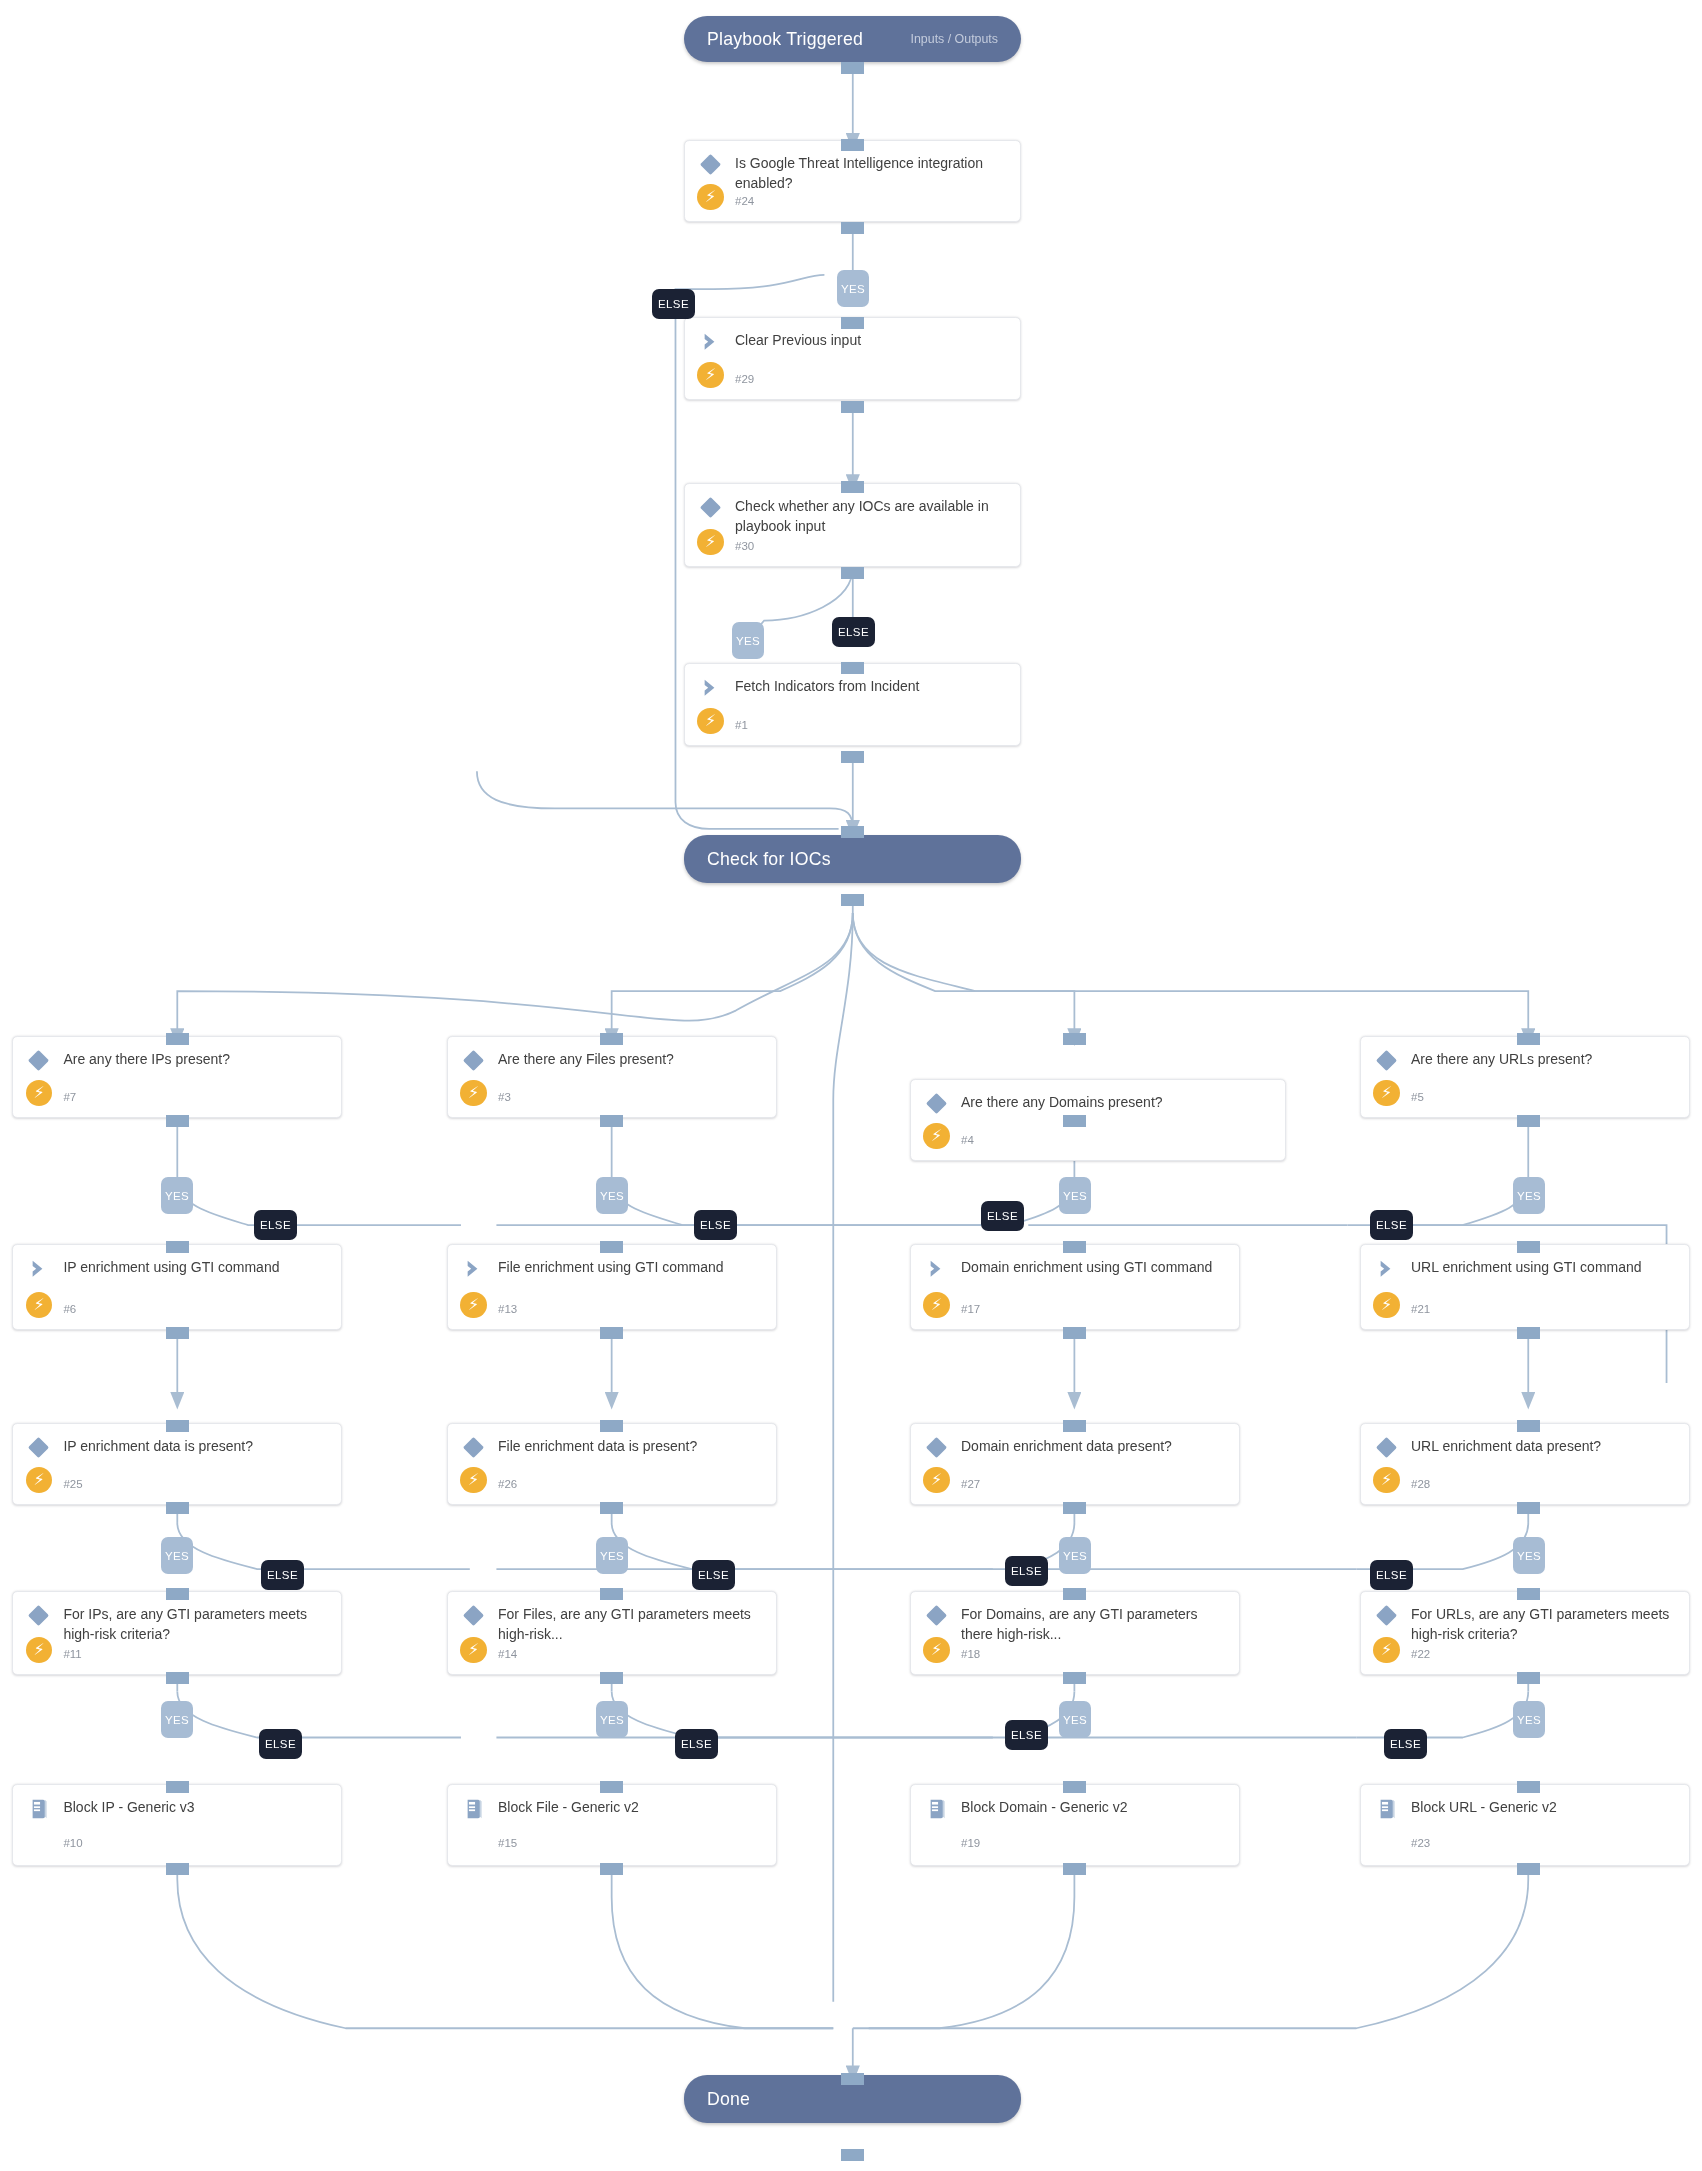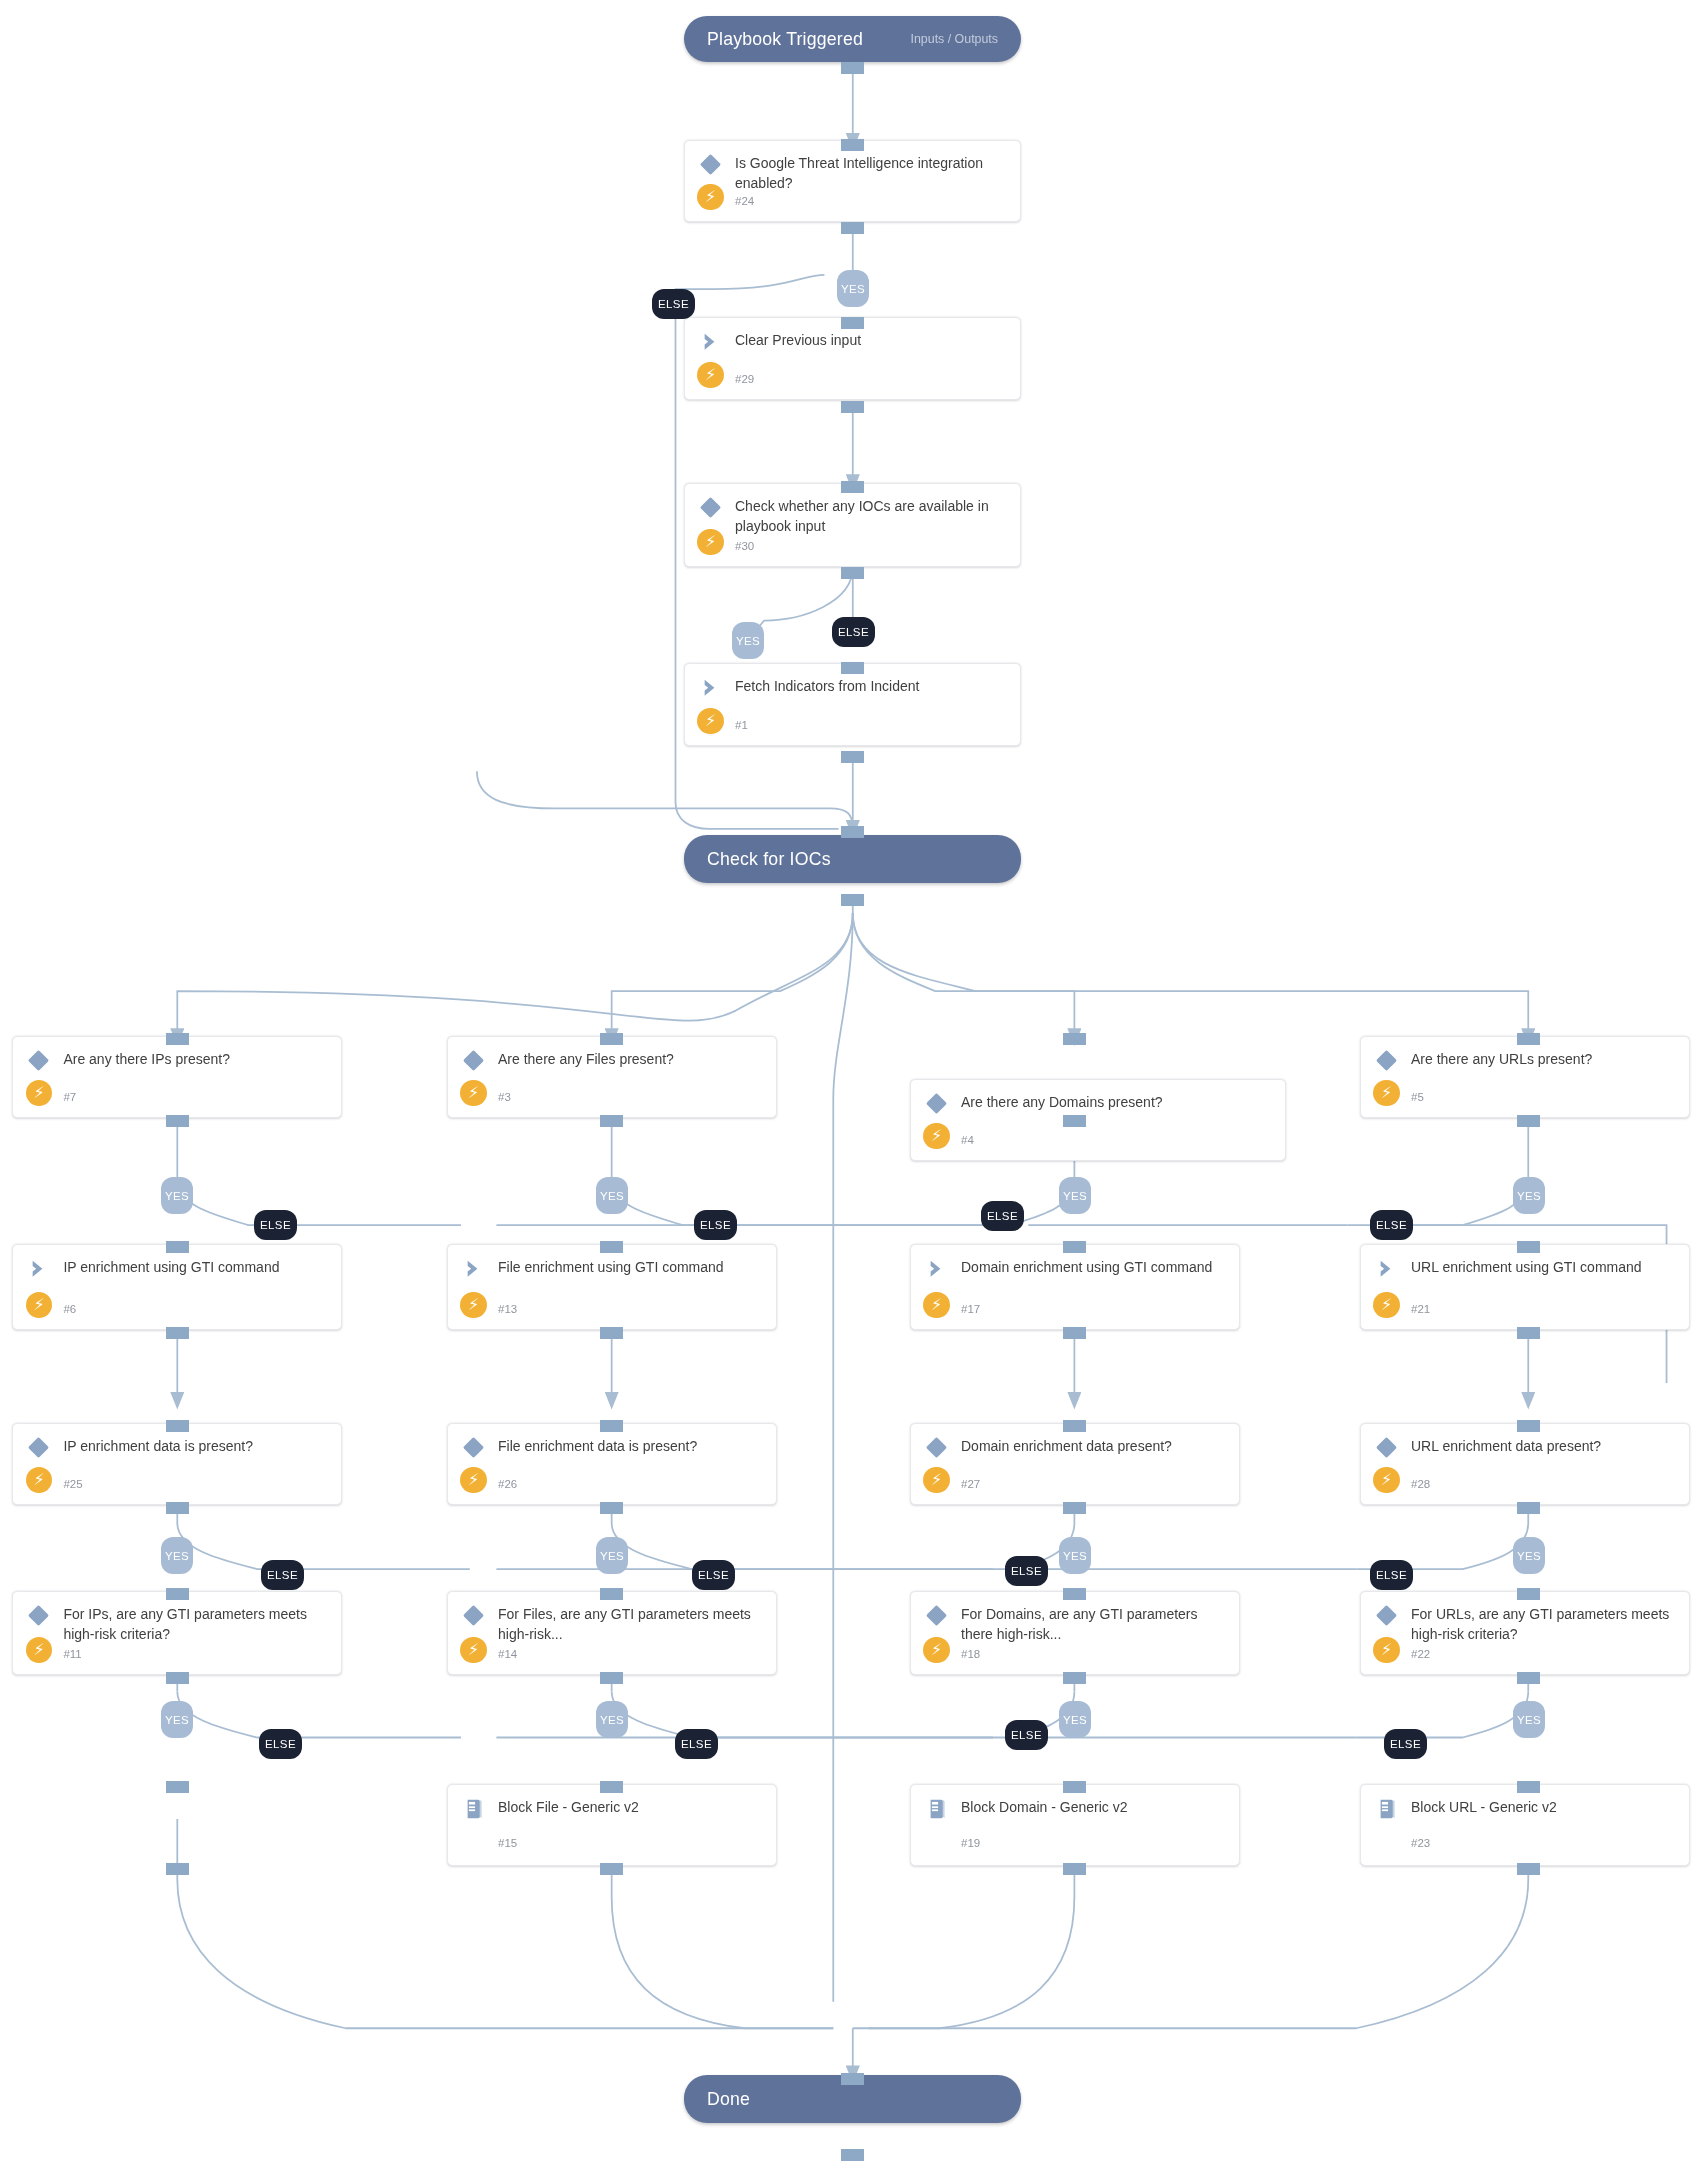--- a/index.html
+++ b/index.html
@@ -60,21 +60,21 @@
   .chev{width:17.7px;height:19.5px;}
 
   
   .book{width:19.5px;height:21px;}
 
   
   .badge{
     position:absolute;
     display:flex;align-items:center;justify-content:center;
     font-size:11.5px;letter-spacing:0.4px;
-    border-radius:12px;
+    border-radius:7px;
     box-sizing:border-box;
     z-index:7;
     white-space:nowrap;
   }
   .badge.yes{background:#a7bcd4;color:#ffffff;width:32px;height:37px;}
   .badge.els{background:#1b2234;color:#ffffff;width:43px;height:30px;}
 
   
   .sock{
     position:absolute;width:23px;height:11.5px;background:#8ea9c6;z-index:6;
@@ -436,20 +436,33 @@
 
   <div class="badge yes" style="left:161px;top:1701px;">YES</div>
   <div class="badge els" style="left:259px;top:1729px;">ELSE</div>
   <div class="badge yes" style="left:596px;top:1701px;">YES</div>
   <div class="badge els" style="left:675px;top:1729px;">ELSE</div>
   <div class="badge els" style="left:1005px;top:1720px;">ELSE</div>
   <div class="badge yes" style="left:1059px;top:1701px;">YES</div>
   <div class="badge els" style="left:1384px;top:1729px;">ELSE</div>
   <div class="badge yes" style="left:1513px;top:1701px;">YES</div>
 
+  <div class="card noBolt" style="left:12.4px;top:1784px;width:330px;height:82px;">
+    <span class="ic">
+      <svg class="book" viewBox="0 0 22 24">
+        <path d="M4 2 L16 2 C17.1 2 18 2.9 18 4 L18 21 C18 22.1 17.1 23 16 23 L4 23 Z" fill="#8ba4c4"></path>
+        <rect x="5.5" y="4.5" width="7" height="3" fill="#ffffff"></rect>
+        <rect x="5.5" y="9.5" width="7" height="2" fill="#ffffff"></rect>
+        <rect x="5.5" y="13" width="7" height="2" fill="#ffffff"></rect>
+        <path d="M18 2 L20 4 L20 23 L18 21 Z" fill="#c7d4e3"></path>
+      </svg>
+    </span>
+    <div class="title">Block IP - Generic v3</div>
+    <span class="num">#10</span>
+  </div>
   <div class="card noBolt" style="left:447px;top:1784px;width:330px;height:82px;">
     <span class="ic">
       <svg class="book" viewBox="0 0 22 24">
         <path d="M4 2 L16 2 C17.1 2 18 2.9 18 4 L18 21 C18 22.1 17.1 23 16 23 L4 23 Z" fill="#8ba4c4"></path>
         <rect x="5.5" y="4.5" width="7" height="3" fill="#ffffff"></rect>
         <rect x="5.5" y="9.5" width="7" height="2" fill="#ffffff"></rect>
         <rect x="5.5" y="13" width="7" height="2" fill="#ffffff"></rect>
         <path d="M18 2 L20 4 L20 23 L18 21 Z" fill="#c7d4e3"></path>
       </svg>
     </span>

